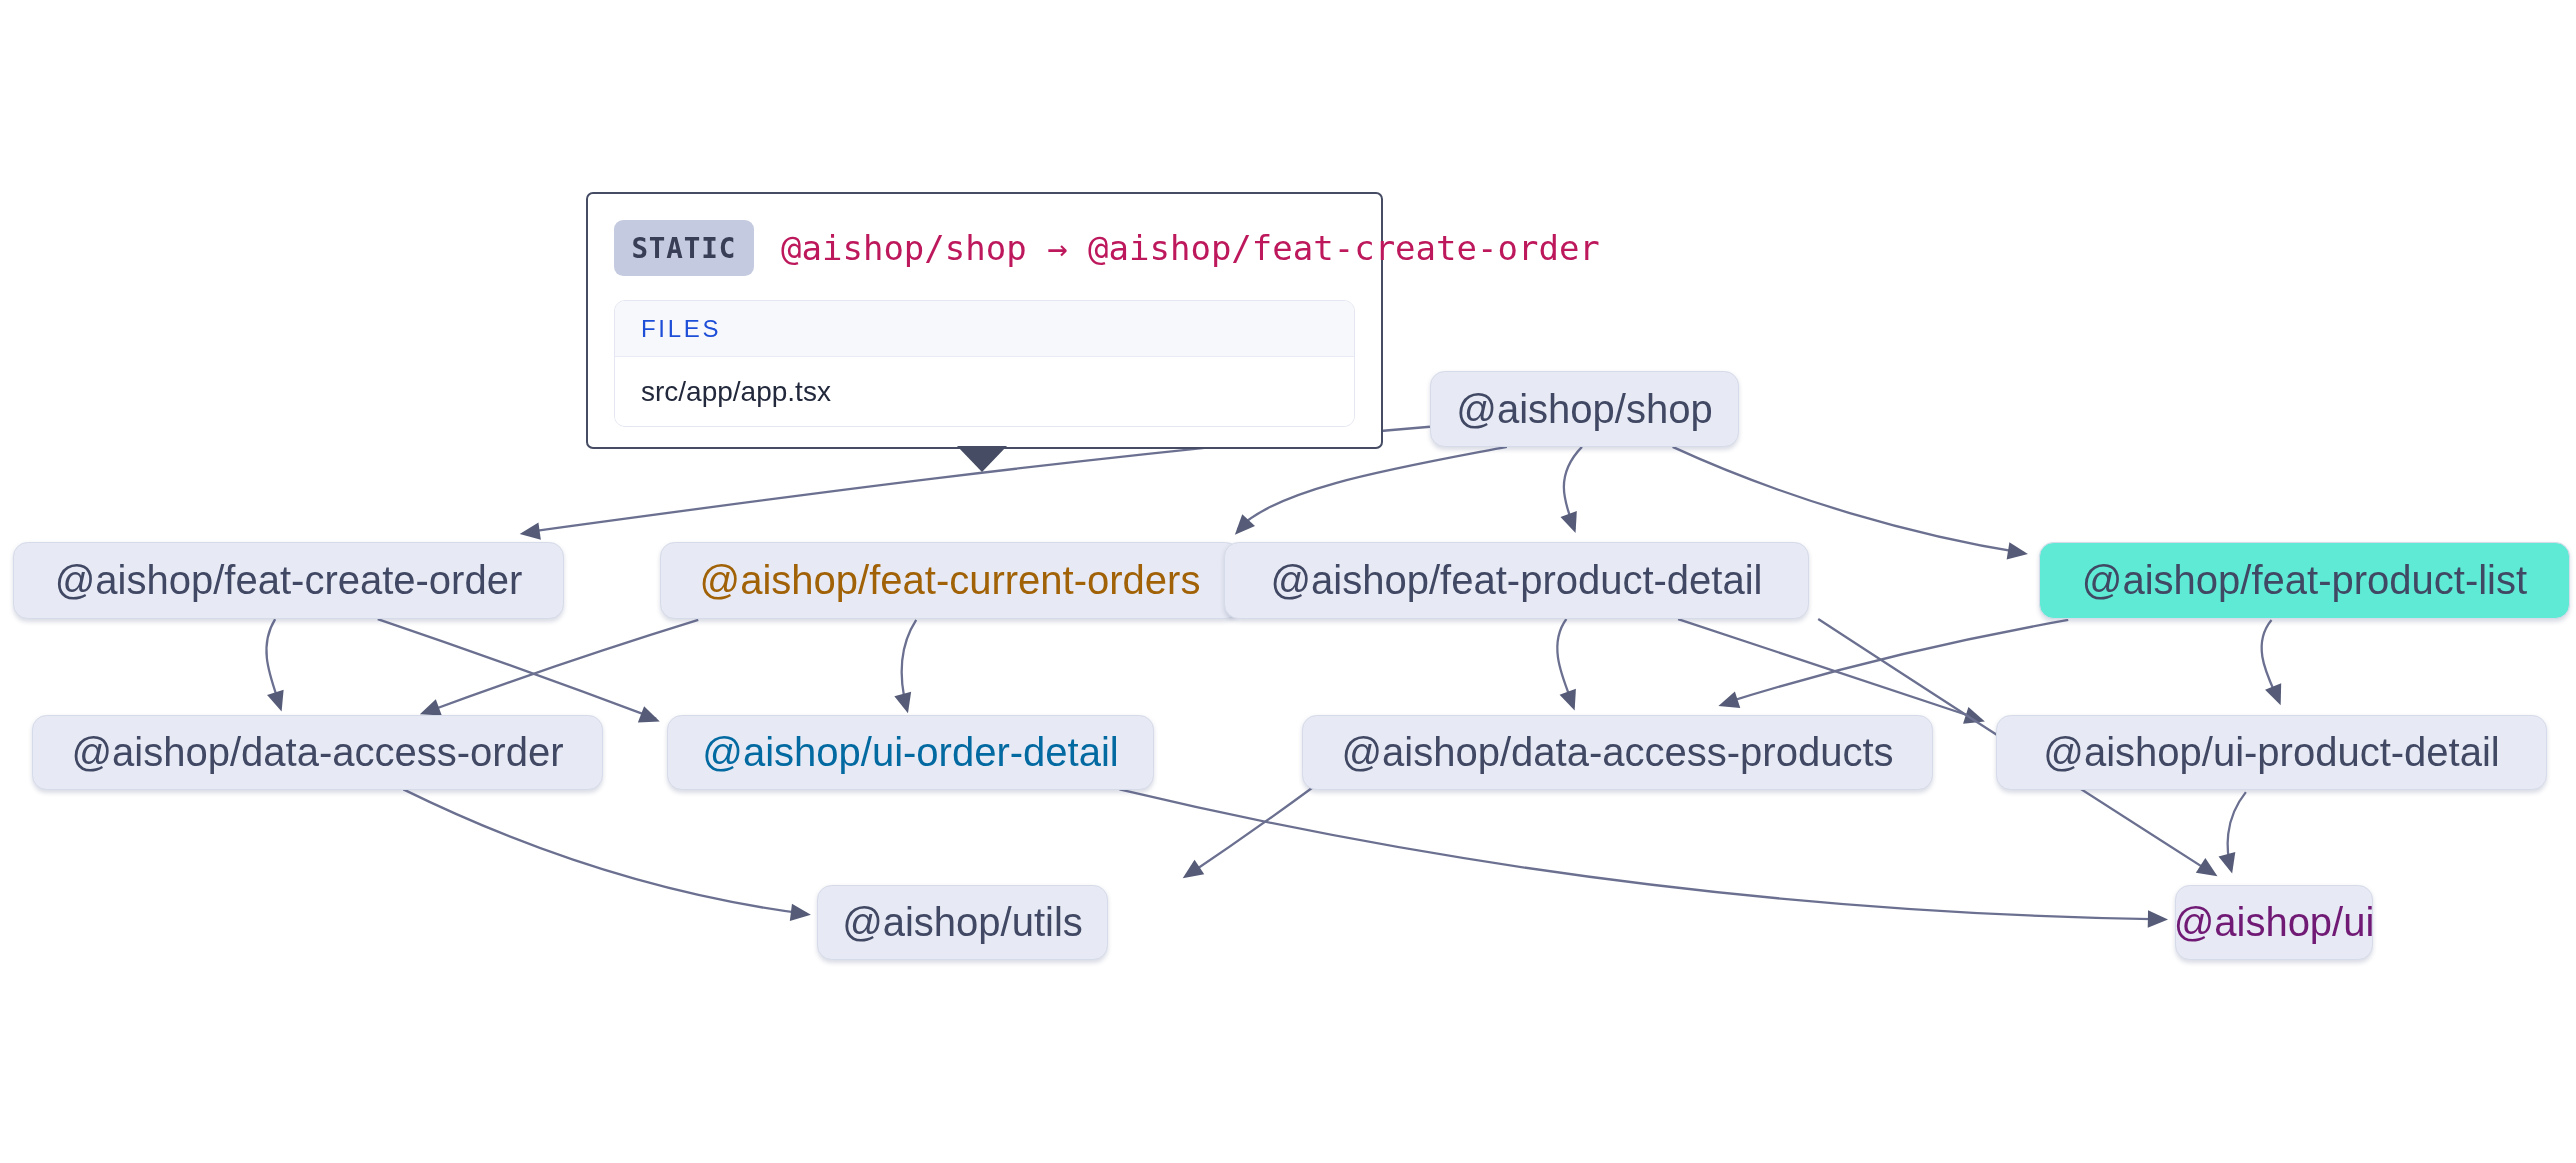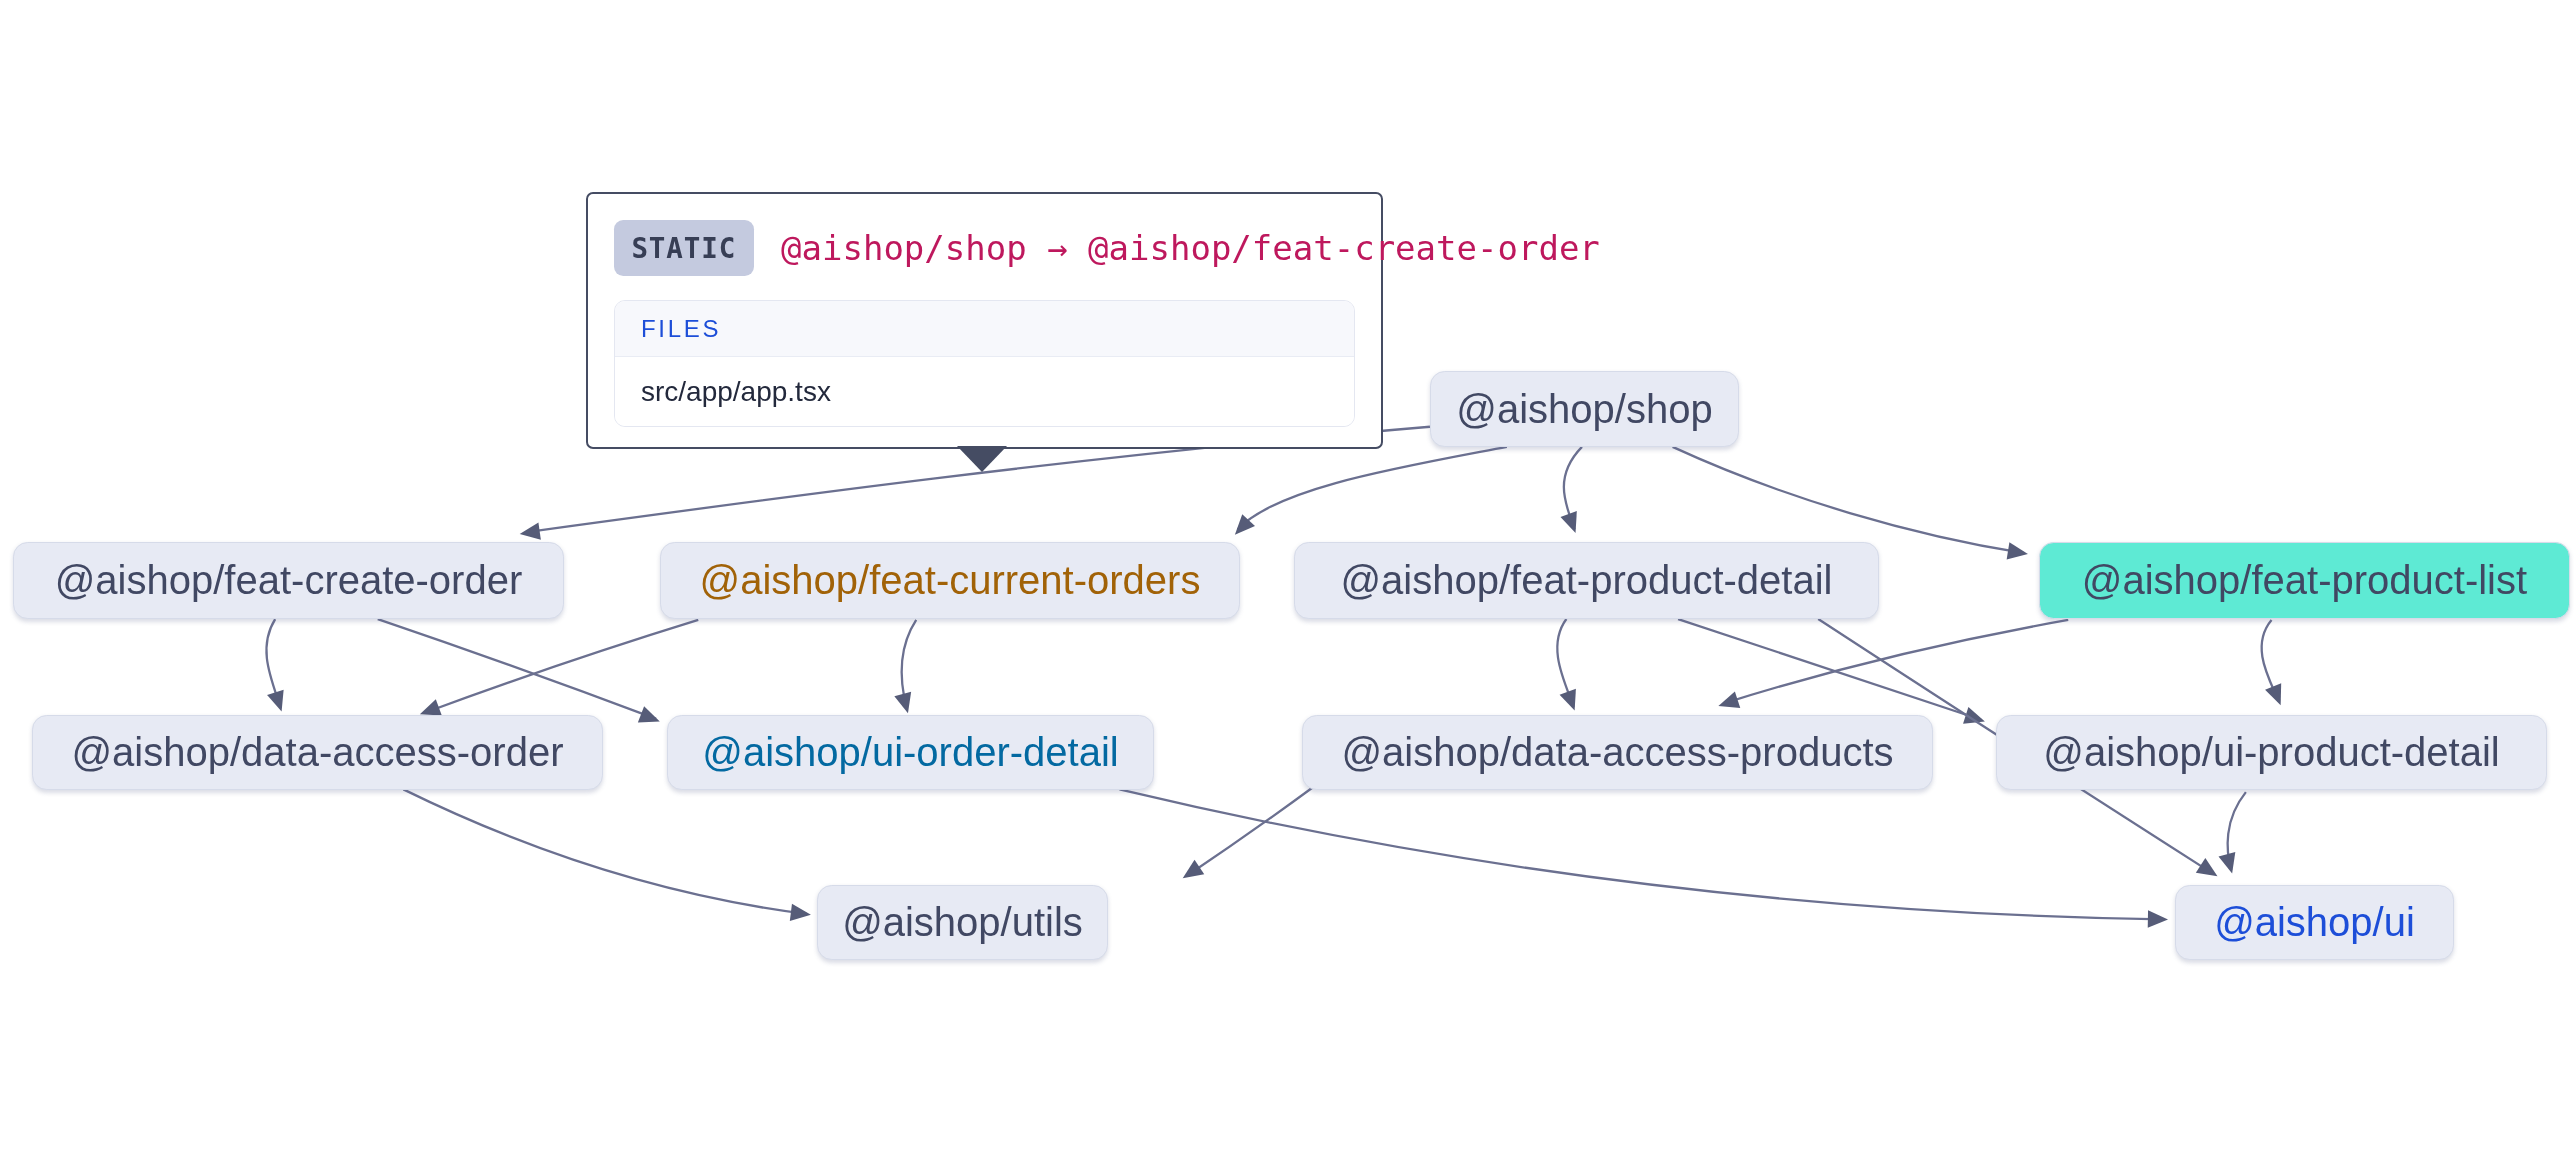--- a/index.html
+++ b/index.html
@@ -124,28 +124,28 @@
       <g>
         <path class="edge-path" d="M1985,676 Q2175,800 2416,954" style="stroke: rgb(107, 112, 144);"></path>
         <polygon class="edge-arrow" points="0,0 -22,-9.5 -22,9.5" transform="translate(2421,957) rotate(33)" style="fill: rgb(86, 92, 120);"></polygon>
       </g>
     </svg>
 
   <div id="nodes-layer">
       <div class="node" style="left: 1430px; top: 371px; width: 309px; height: 76px; background: rgb(231, 234, 244); border-color: rgb(214, 219, 233); color: rgb(65, 72, 99);">@aishop/shop</div>
       <div class="node" style="left: 13px; top: 542px; width: 551px; height: 77px; background: rgb(231, 234, 244); border-color: rgb(214, 219, 233); color: rgb(65, 72, 99);">@aishop/feat-create-order</div>
       <div class="node" style="left: 660px; top: 542px; width: 580px; height: 77px; background: rgb(231, 234, 244); border-color: rgb(214, 219, 233); color: #a16207;">@aishop/feat-current-orders</div>
-      <div class="node" style="left: 1294px; top: 542px; width: 585px; height: 77px; background: rgb(231, 234, 244); border-color: rgb(214, 219, 233); color: rgb(65, 72, 99);">@aishop/feat-product-detail</div>
+      <div class="node" style="left: 1224px; top: 542px; width: 585px; height: 77px; background: rgb(231, 234, 244); border-color: rgb(214, 219, 233); color: rgb(65, 72, 99);">@aishop/feat-product-detail</div>
       <div class="node" style="left: 2039px; top: 542px; width: 531px; height: 77px; background: #5eead4; border-color: rgb(214, 219, 233); color: rgb(65, 72, 99);">@aishop/feat-product-list</div>
       <div class="node" style="left: 32px; top: 715px; width: 571px; height: 75px; background: rgb(231, 234, 244); border-color: rgb(214, 219, 233); color: rgb(65, 72, 99);">@aishop/data-access-order</div>
       <div class="node" style="left: 667px; top: 715px; width: 487px; height: 75px; background: rgb(231, 234, 244); border-color: rgb(214, 219, 233); color: #0369a1;">@aishop/ui-order-detail</div>
       <div class="node" style="left: 1302px; top: 715px; width: 631px; height: 75px; background: rgb(231, 234, 244); border-color: rgb(214, 219, 233); color: rgb(65, 72, 99);">@aishop/data-access-products</div>
       <div class="node" style="left: 1996px; top: 715px; width: 551px; height: 75px; background: rgb(231, 234, 244); border-color: rgb(214, 219, 233); color: rgb(65, 72, 99);">@aishop/ui-product-detail</div>
       <div class="node" style="left: 817px; top: 885px; width: 291px; height: 75px; background: rgb(231, 234, 244); border-color: rgb(214, 219, 233); color: rgb(65, 72, 99);">@aishop/utils</div>
-      <div class="node" style="left: 2175px; top: 885px; width: 279px; height: 75px; background: rgb(231, 234, 244); border-color: rgb(214, 219, 233); color: #1d4ed8;">@aishop/ui</div>
+      <div class="node" style="left: 2175px; top: 885px; width: 198px; height: 75px; background: rgb(231, 234, 244); border-color: rgb(214, 219, 233); color: #701a75;">@aishop/ui</div>
     </div>
 
   <div class="tooltip">
     <div class="tooltip-header">
       <span class="type-badge">STATIC</span>
       <span class="edge-label">@aishop/shop → @aishop/feat-create-order</span>
     </div>
     <div class="files-panel">
       <div class="files-header">FILES</div>
       <div class="file-row">src/app/app.tsx</div>

